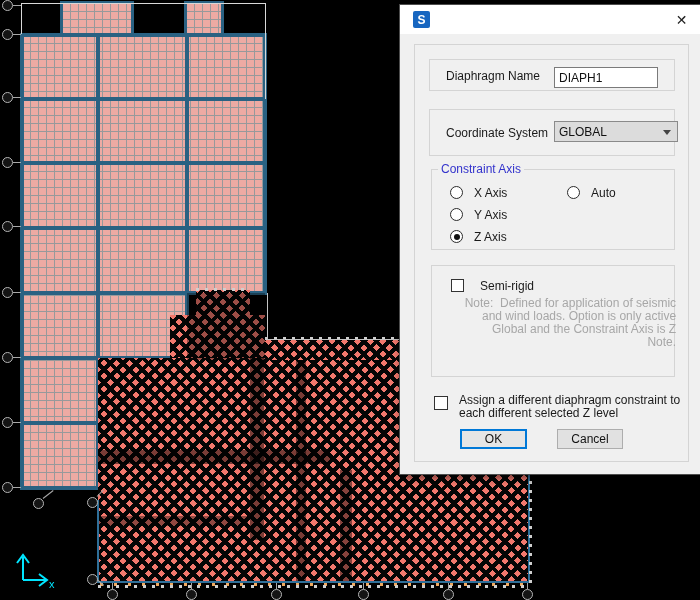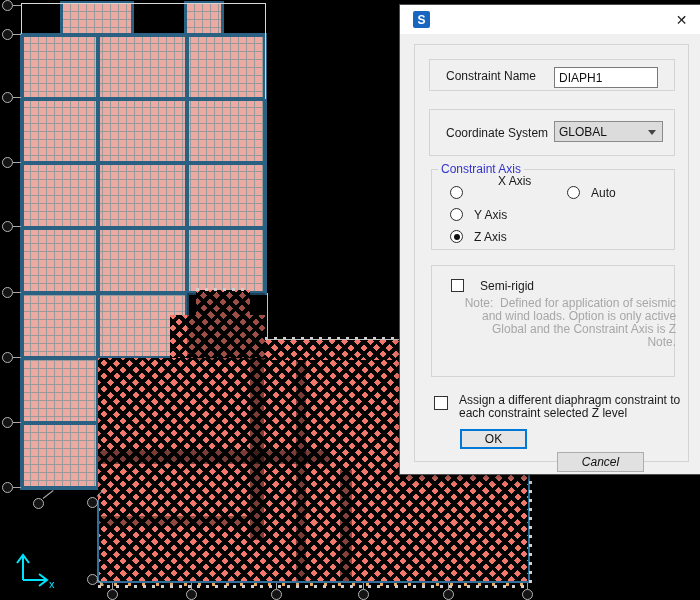--- a/index.html
+++ b/index.html
@@ -165,34 +165,34 @@
 
 <div id="dlg">
   <div id="titlebar">
     <div id="appicon">S</div>
     <div id="closex">✕</div>
   </div>
 
   <div class="frame" style="left:14px;top:39px;width:275px;height:418px;"></div>
 
   <div class="frame" style="left:29px;top:54px;width:246px;height:32px;"></div>
-  <div class="lbl" style="left:46px;top:64px;">Constraint Name</div>
+  <div class="lbl" style="left:46px;top:64px;">Diaphragm Name</div>
   <input class="field" style="left: 154px; top: 62px; width: 104px; height: 21px;" value="DIAPH1">
 
   <div class="frame" style="left:29px;top:104px;width:246px;height:47px;"></div>
   <div class="lbl" style="left:46px;top:121px;">Coordinate System</div>
-  <div class="select" style="left:154px;top:116px;width:109px;height:21px;">
+  <div class="select" style="left:154px;top:116px;width:124px;height:21px;">
     <span>GLOBAL</span>
     <span class="chev"></span>
   </div>
 
   <div class="grp" style="left:31px;top:164px;width:244px;height:81px;">
     <span class="legend">Constraint Axis</span>
     <div class="radio" style="left:18px;top:16px;"></div>
-    <div class="lbl" style="left:42px;top:4px;margin-left:24px;">X Axis</div>
+    <div class="lbl" style="left:42px;top:16px;">X Axis</div>
     <div class="radio" style="left:135px;top:16px;"></div>
     <div class="lbl" style="left:159px;top:16px;">Auto</div>
     <div class="radio" style="left:18px;top:38px;"></div>
     <div class="lbl" style="left:42px;top:38px;">Y Axis</div>
     <div class="radio on" style="left:18px;top:60px;"></div>
     <div class="lbl" style="left:42px;top:60px;">Z Axis</div>
   </div>
 
   <div class="grp" style="left:31px;top:260px;width:244px;height:112px;">
     <div class="cb" style="left:19px;top:13px;"></div>
@@ -201,18 +201,18 @@
       <div><span>Note:</span>&nbsp;&nbsp;<span>Defined for application of seismic</span></div>
       <div style="">and wind loads. Option is only active</div>
       <div style="margin-left:38px;">Global and the Constraint Axis is Z</div>
       <div style="margin-left:38px;">Note.</div>
     </div>
   </div>
 
   <div class="cb" style="left:34px;top:391px;width:14px;height:14px;"></div>
   <div class="twoline" style="left:59px;top:389px;">
     <div>Assign a different diaphragm constraint to</div>
-    <div>each constraint selected Z level</div>
+    <div>each different selected Z level</div>
   </div>
 
   <div class="btn default" style="left:60px;top:424px;width:67px;height:20px;">OK</div>
-  <div class="btn" style="left:157px;top:447px;width:87px;height:20px;font-style:italic;">Cancel</div>
+  <div class="btn" style="left:157px;top:424px;width:66px;height:20px;">Cancel</div>
 </div>
 
 </body></html>

